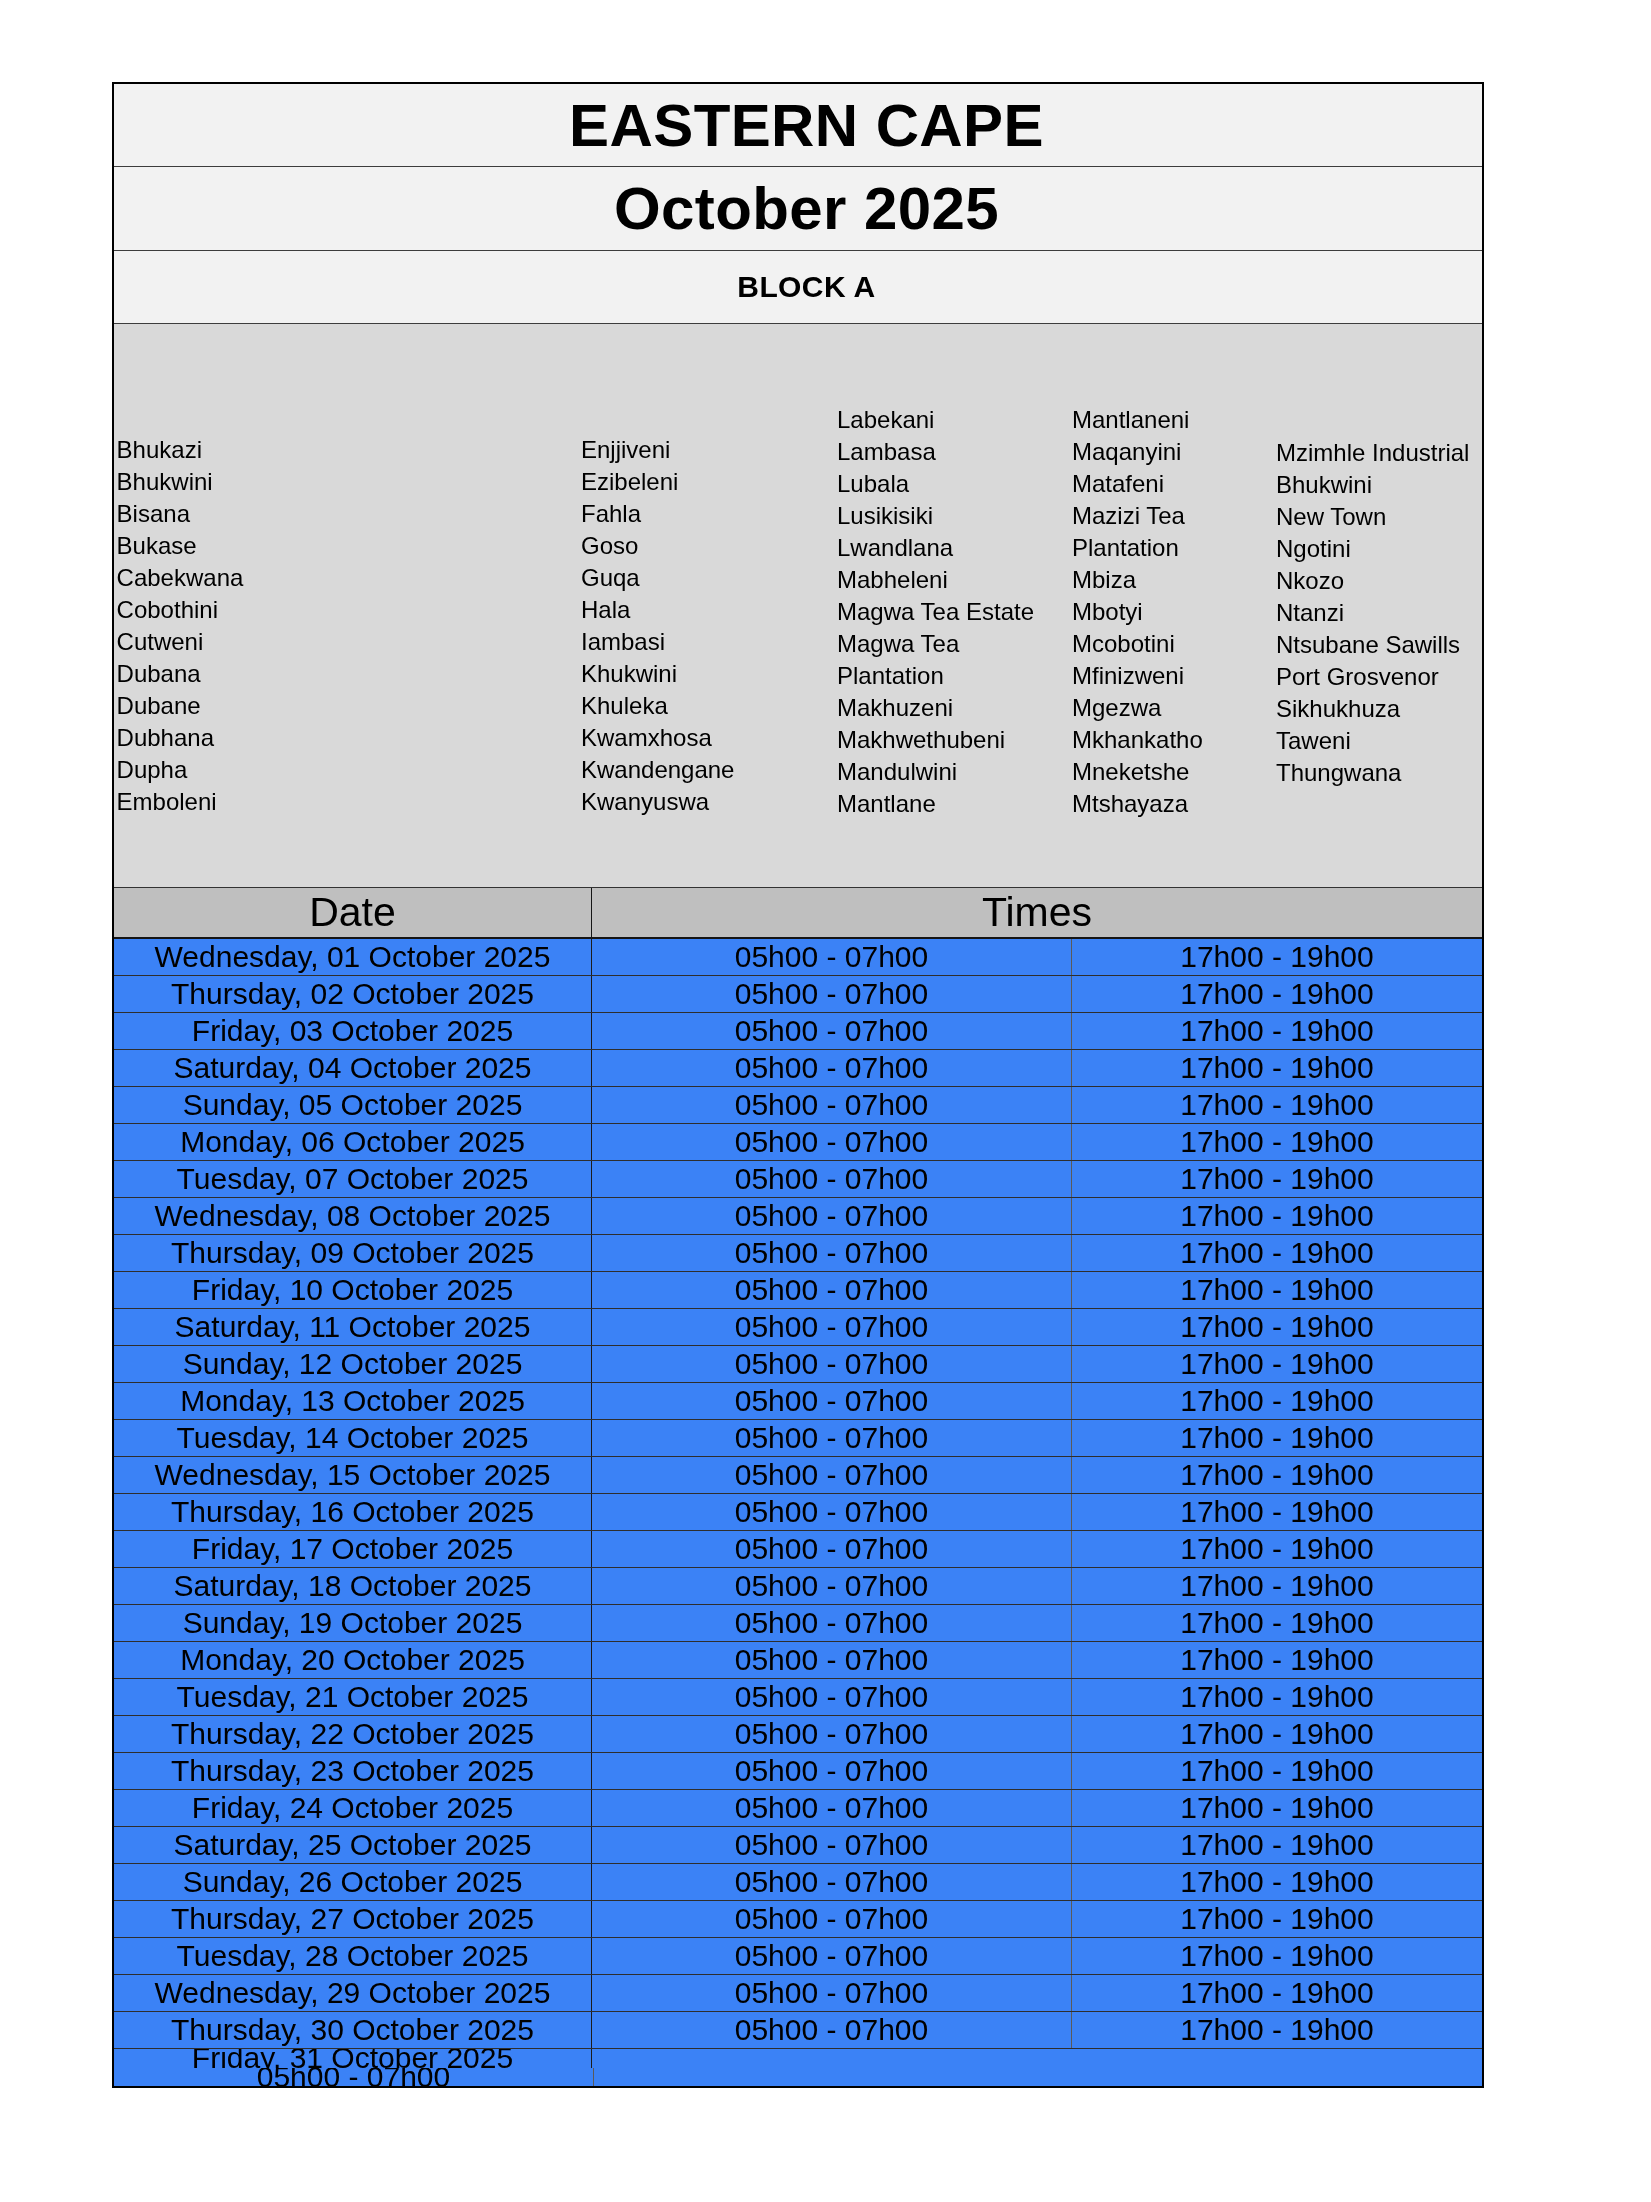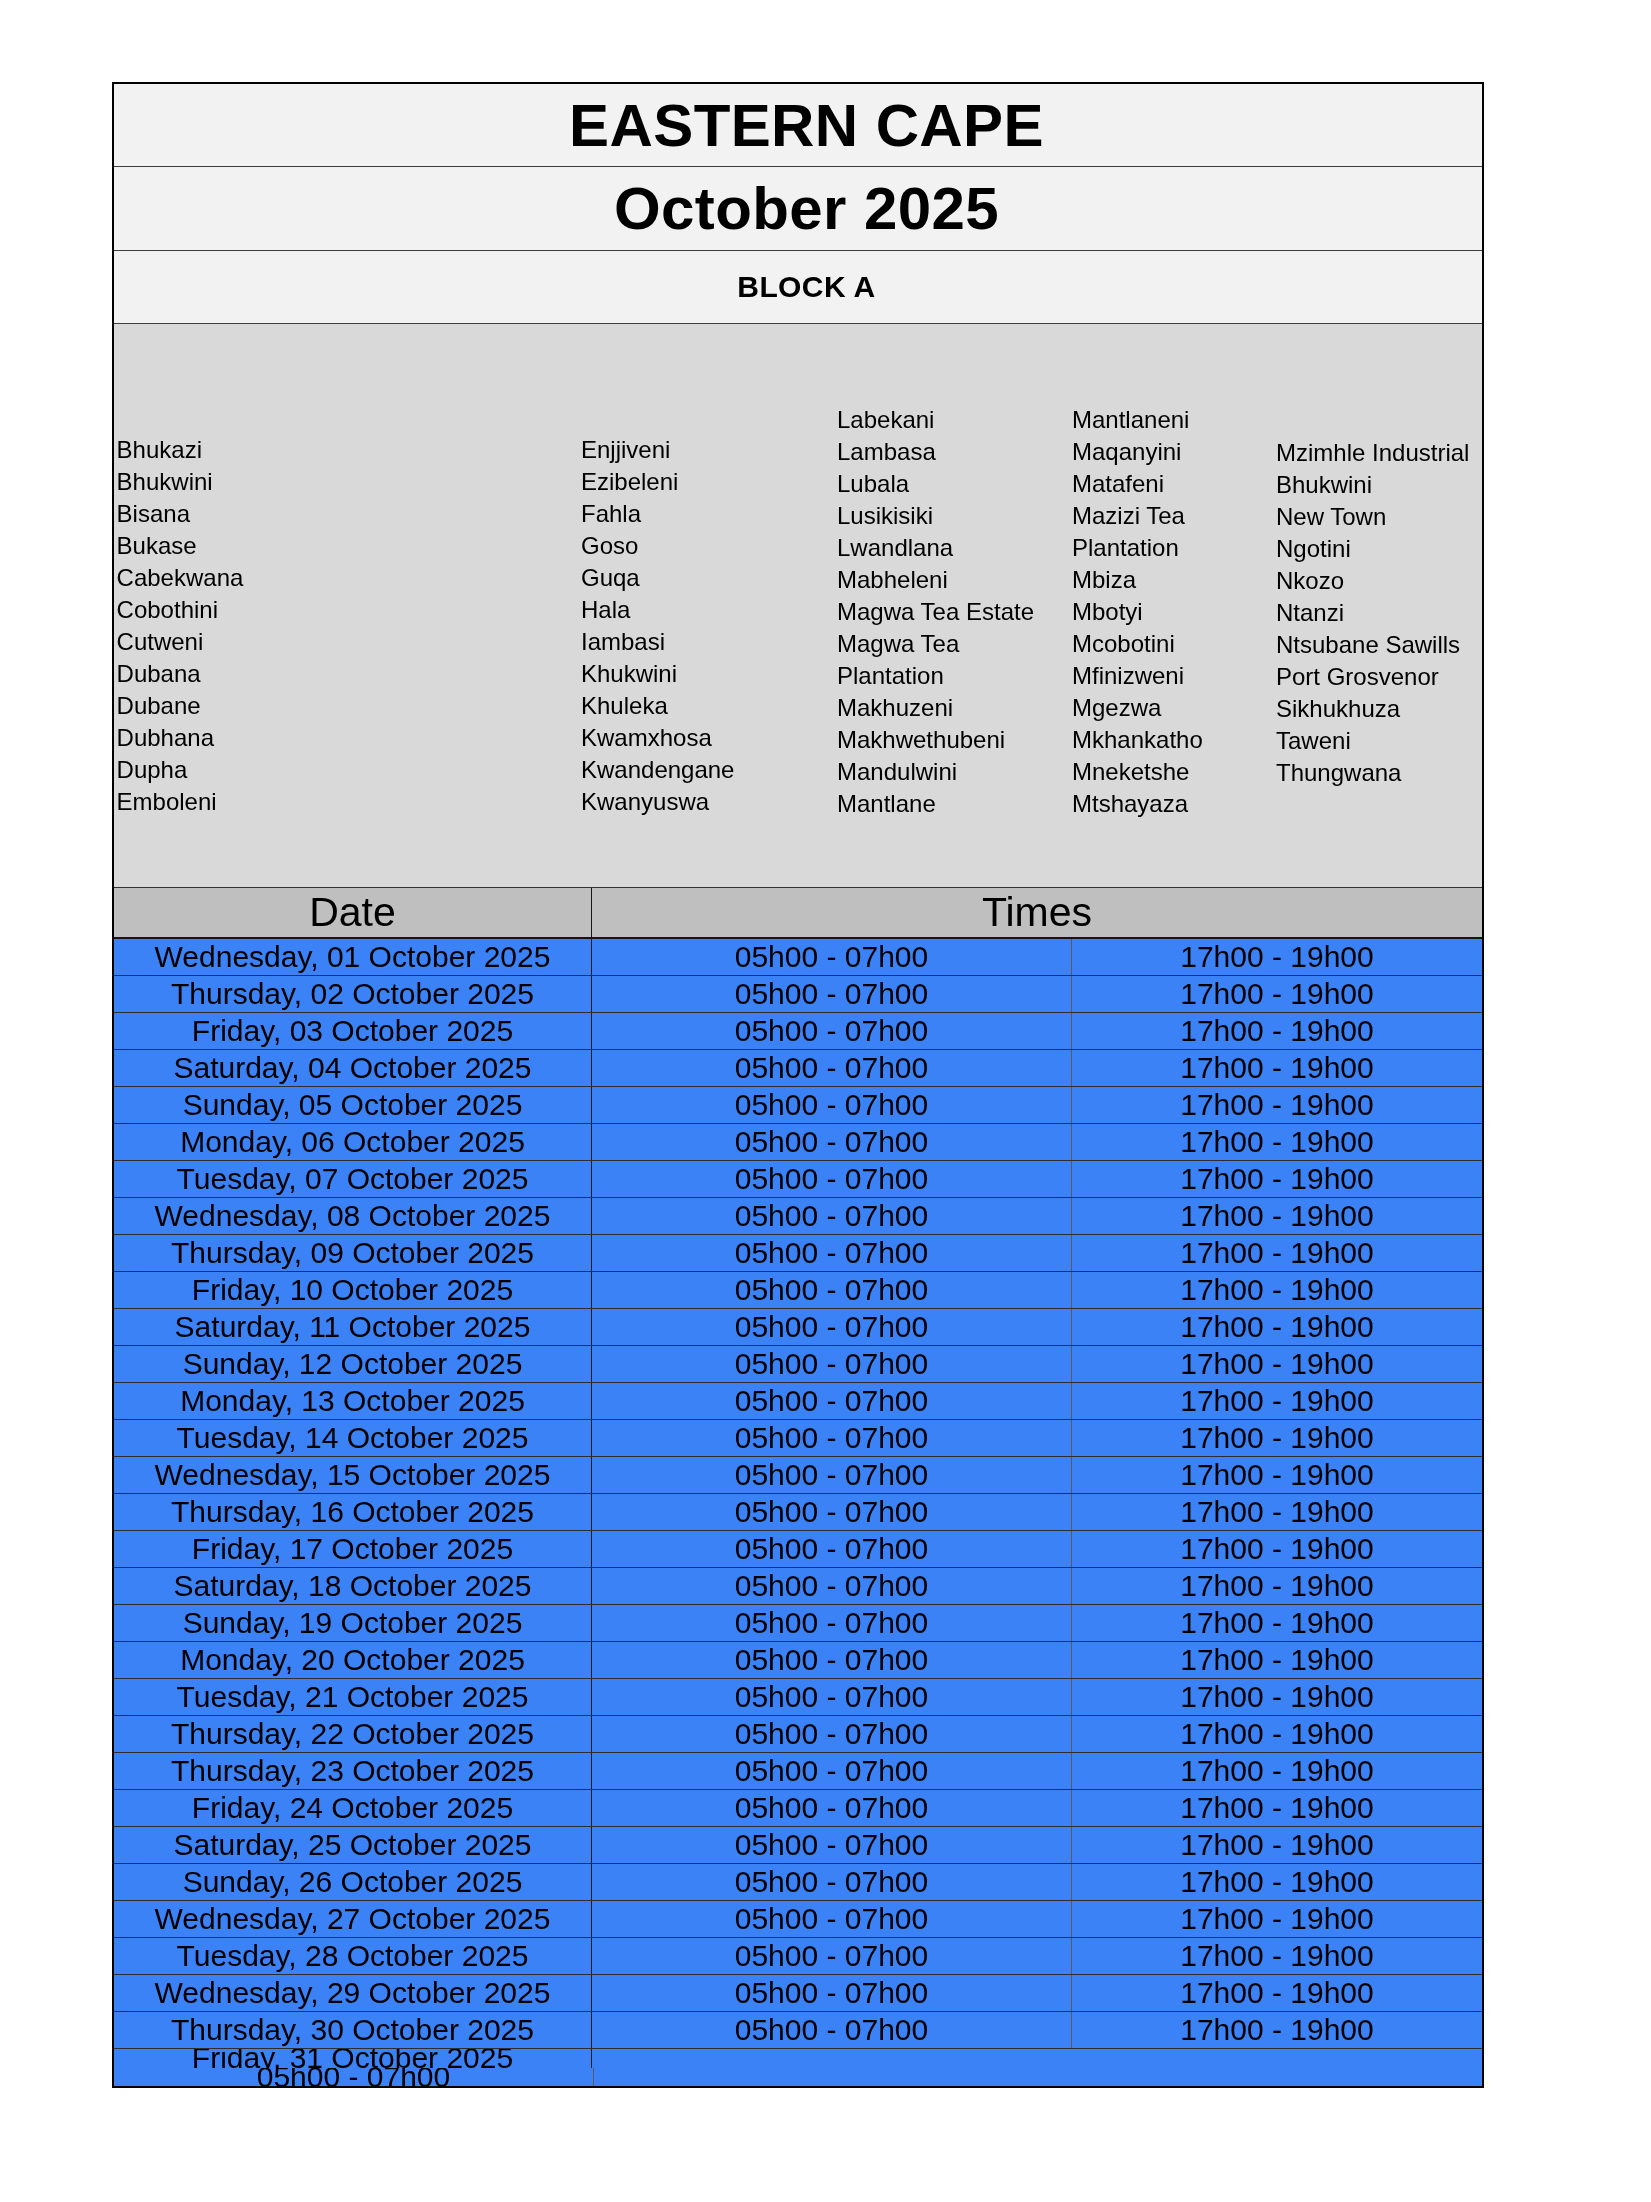--- a/index.html
+++ b/index.html
@@ -286,21 +286,21 @@
         <div class="tcell c0">Saturday, 25 October 2025</div>
         <div class="tcell c1">05h00 - 07h00</div>
         <div class="tcell c2">17h00 - 19h00</div>
       </div>
       <div class="trow">
         <div class="tcell c0">Sunday, 26 October 2025</div>
         <div class="tcell c1">05h00 - 07h00</div>
         <div class="tcell c2">17h00 - 19h00</div>
       </div>
       <div class="trow">
-        <div class="tcell c0">Wednesday, 27 October 2025</div>
+        <div class="tcell c0">Thursday, 27 October 2025</div>
         <div class="tcell c1">05h00 - 07h00</div>
         <div class="tcell c2">17h00 - 19h00</div>
       </div>
       <div class="trow">
         <div class="tcell c0">Tuesday, 28 October 2025</div>
         <div class="tcell c1">05h00 - 07h00</div>
         <div class="tcell c2">17h00 - 19h00</div>
       </div>
       <div class="trow">
         <div class="tcell c0">Wednesday, 29 October 2025</div>

